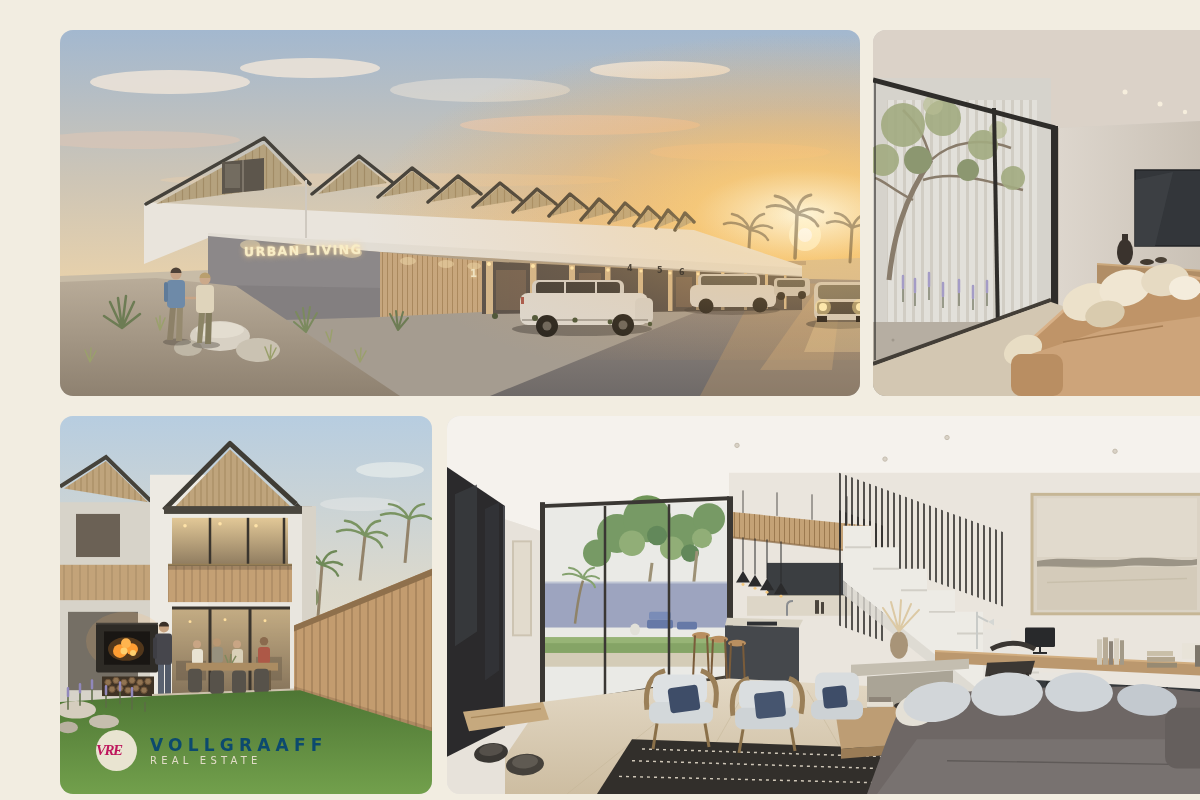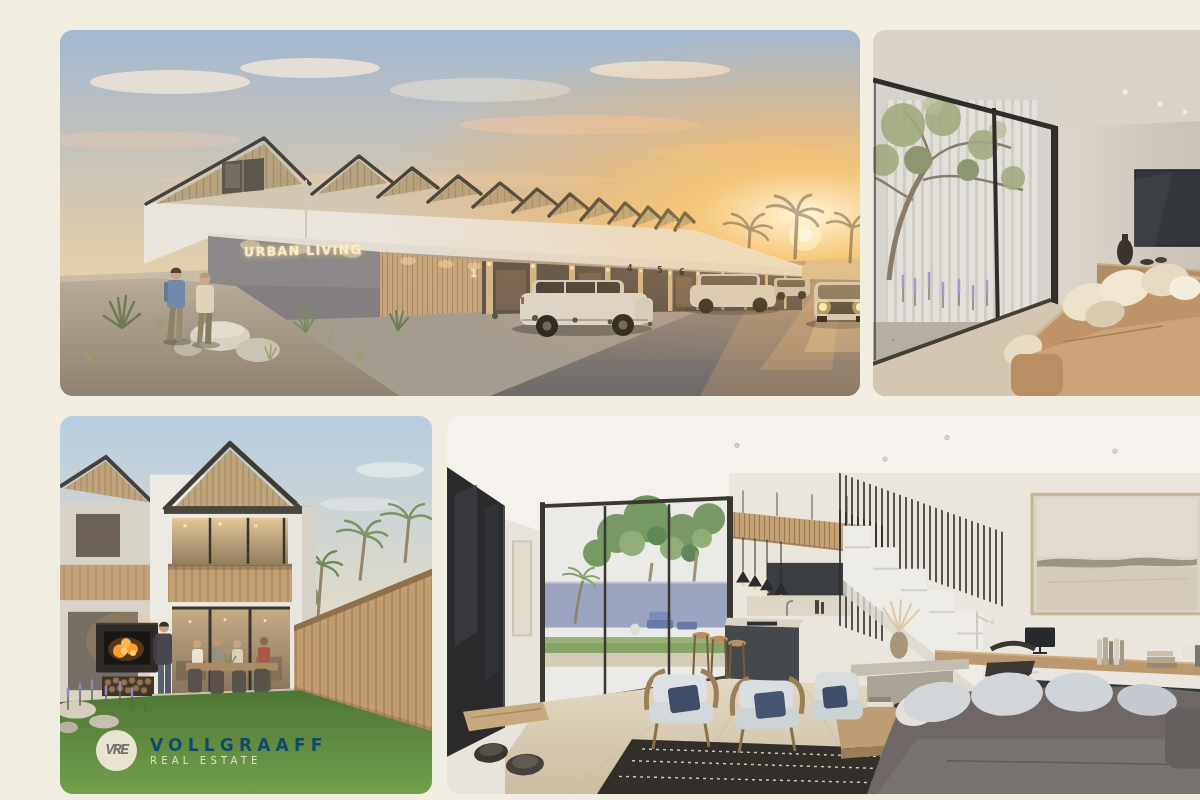--- a/index.html
+++ b/index.html
@@ -19,22 +19,22 @@
   .unit{position:absolute;font-family:"DejaVu Sans",sans-serif;font-weight:bold;
         font-size:8px;color:#41392f;opacity:.9}
   .unit-1{left:410px;top:238px;font-size:10px;color:#efe3c2;opacity:1;
           text-shadow:0 0 3px rgba(255,228,170,.9)}
   .unit-4{left:567px;top:234px}
   .unit-5{left:597px;top:236px}
   .unit-6{left:619px;top:238px}
 
   .brand{position:absolute;left:36px;top:314px;display:flex;align-items:center;gap:13px}
   .brand-mark{width:41px;height:41px;border-radius:50%;background:#e9e4d1;
-        color:#737373;display:flex;align-items:center;justify-content:center;
-        font-family:Liberation Mono, monospace;font-style:italic;font-weight:bold;
+        color:#be185d;display:flex;align-items:center;justify-content:flex-start;
+        font-family:Liberation Serif, serif;font-style:italic;font-weight:bold;
         font-size:15px;letter-spacing:-1.5px}
   .brand-name{font-family:"DejaVu Sans",sans-serif;font-weight:bold;font-size:17px;
         letter-spacing:5.2px;color:#0c4a6e}
   .brand-tagline{font-family:"DejaVu Sans",sans-serif;font-size:10px;
         letter-spacing:4.2px;color:#e2dcc8;}
 </style>
 </head>
 <body>
 
 <div class="collage">

